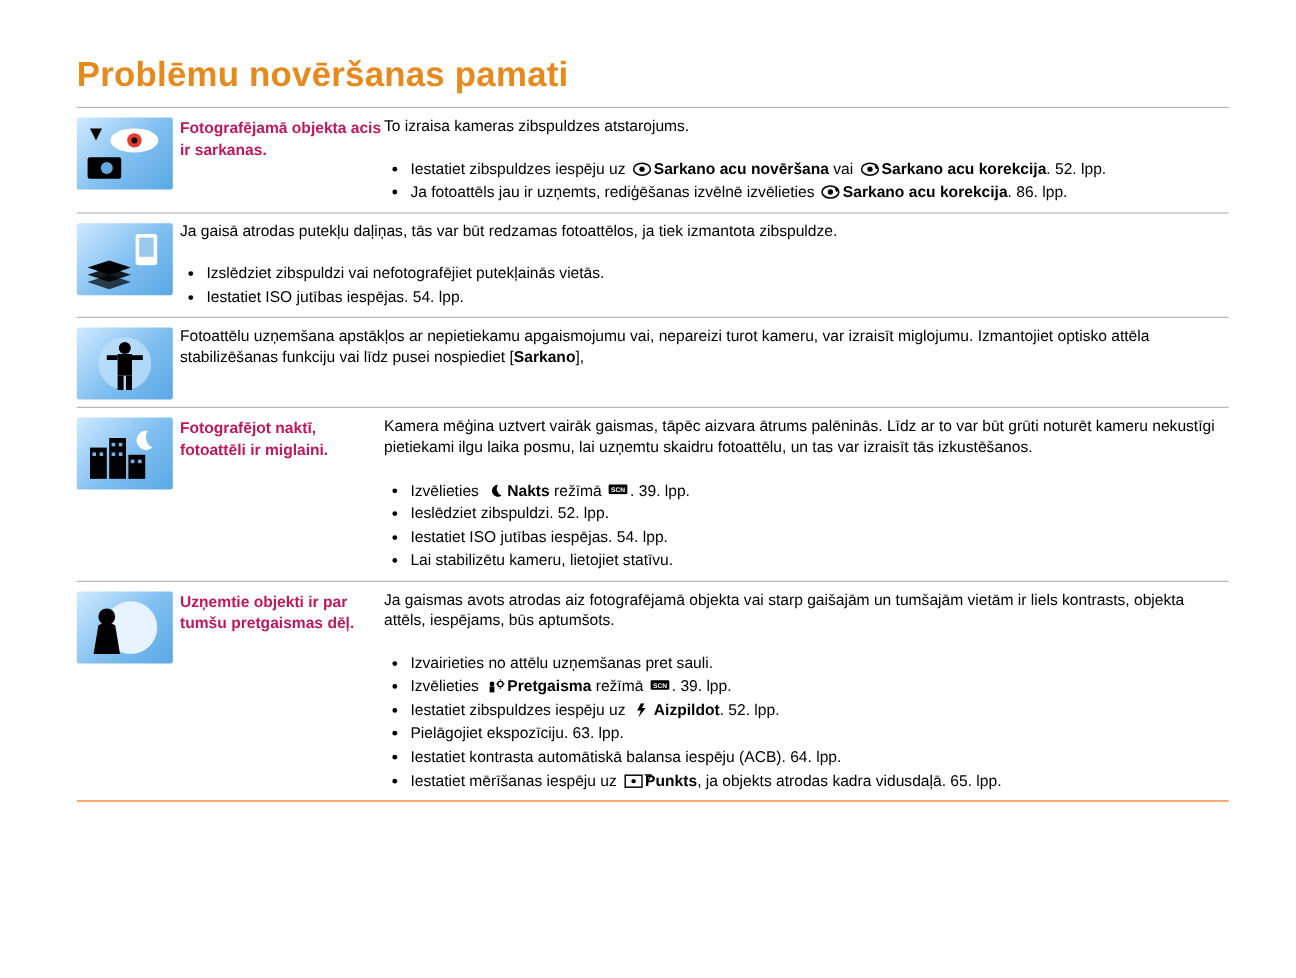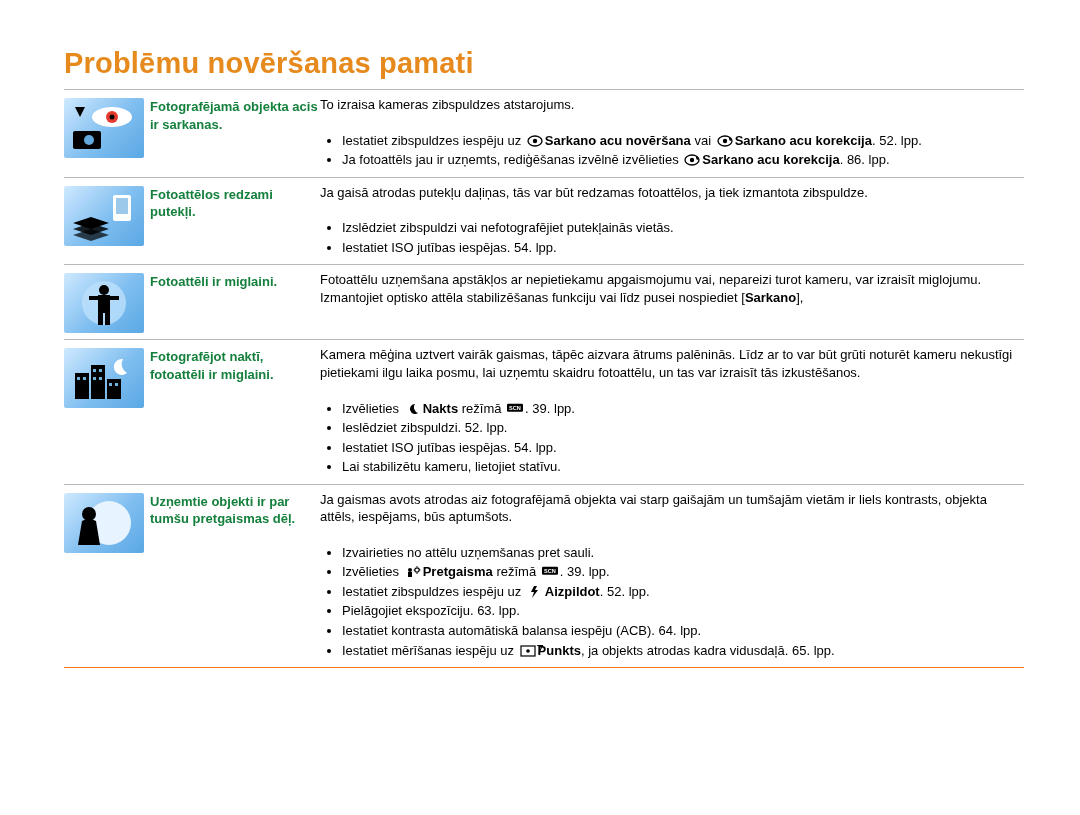--- a/index.html
+++ b/index.html
@@ -48,21 +48,21 @@
     display:flex;
     align-items:center;
     justify-content:center;
     overflow:hidden;
   }
   .thumb svg { display:block; }
 
   .label-cell {
     flex: 0 0 170px;
     padding-top: 2px;
-    color: #15803d;
+    color: #be185d;
     font-weight: 700;
     font-size: 13px;
   }
 
   .body-cell {
     flex: 1 1 auto;
     font-size: 13px;
   }
   .body-cell .intro { margin: 0 0 2px 0; }
   .body-cell ul {
@@ -139,21 +139,20 @@
       <div class="thumb">
         <svg width="74" height="54" viewBox="0 0 74 54">
           <rect x="46" y="6" width="18" height="26" rx="2" fill="#fff"></rect>
           <rect x="49" y="9" width="12" height="16" fill="#9cc9ea"></rect>
           <path d="M6 34 l18 -6 18 6 -18 6 z" fill="#000"></path>
           <path d="M6 40 l18 -6 18 6 -18 6 z" fill="#000" opacity="0.85"></path>
           <path d="M6 46 l18 -6 18 6 -18 6 z" fill="#000" opacity="0.7"></path>
         </svg>
       </div>
     </div>
-    <div class="label-cell">Fotoattēlos redzami putekļi.</div>
     <div class="body-cell">
       <p class="intro">Ja gaisā atrodas putekļu daļiņas, tās var būt redzamas fotoattēlos, ja tiek izmantota zibspuldze.</p>
       <ul>
         <li><span>Izslēdziet zibspuldzi vai nefotografējiet putekļainās vietās.</span></li>
         <li><span>Iestatiet ISO jutības iespējas. 54. lpp.</span></li>
       </ul>
     </div>
   </div>
 
   <div class="row rule-top">
@@ -163,21 +162,20 @@
           <circle cx="37" cy="27" r="22" fill="#bde0fb" opacity="0.8"></circle>
           <circle cx="37" cy="14" r="5" fill="#000"></circle>
           <rect x="31" y="19" width="12" height="18" fill="#000"></rect>
           <rect x="22" y="20" width="9" height="4" fill="#000"></rect>
           <rect x="43" y="20" width="9" height="4" fill="#000"></rect>
           <rect x="31" y="37" width="5" height="12" fill="#000"></rect>
           <rect x="38" y="37" width="5" height="12" fill="#000"></rect>
         </svg>
       </div>
     </div>
-    <div class="label-cell">Fotoattēli ir miglaini.</div>
     <div class="body-cell">
       <p class="intro">
         <span>Fotoattēlu uzņemšana apstākļos ar nepietiekamu apgaismojumu vai, nepareizi turot kameru, var izraisīt miglojumu. Izmantojiet optisko attēla stabilizēšanas funkciju vai līdz pusei nospiediet [</span><b>Sarkano</b><span>],</span>
       </p>
     </div>
   </div>
 
   <div class="row rule-top">
     <div class="thumb-cell">
       <div class="thumb">

